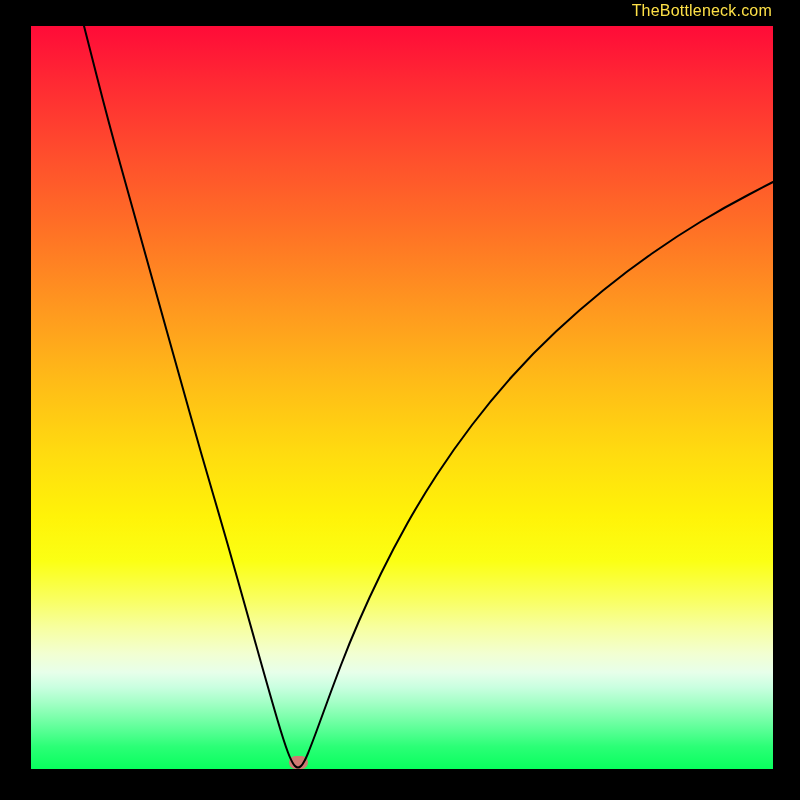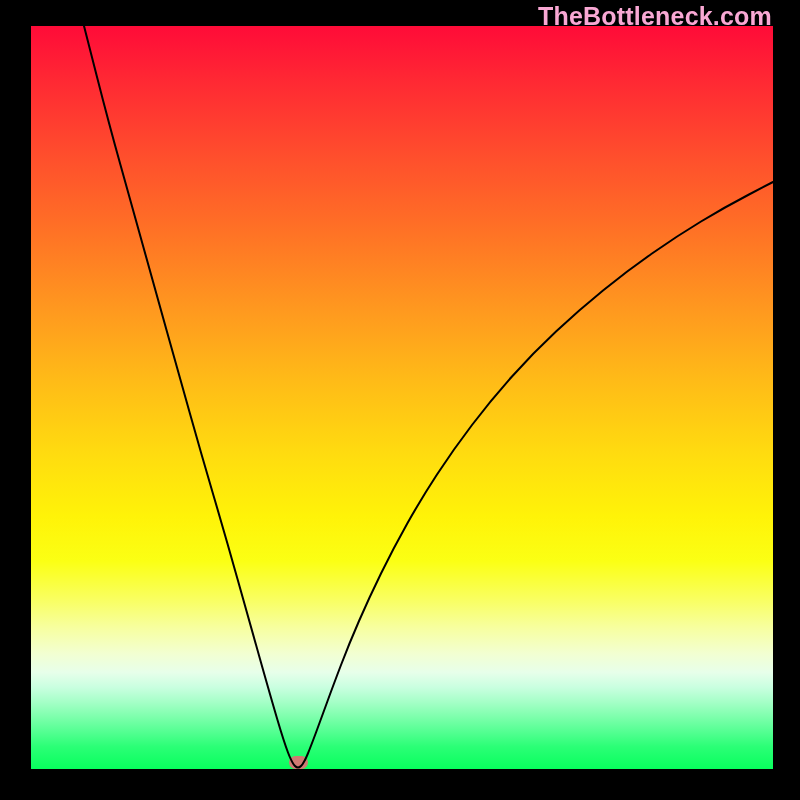--- a/index.html
+++ b/index.html
@@ -44,24 +44,24 @@
       #7dffac 93%,
       #54ff92 95%,
       #2bff76 97%,
       #08ff5d 100%
     );
   }
   .watermark {
     position: absolute;
     top: 2px;
     right: 28px;
-    color: #f9a8d4;
-    font-size: 25px;
+    color: #fde047;
+    font-size: 16px;
     letter-spacing: 0.2px;
-    font-weight: 700;
+    font-weight: 400;
     user-select: none;
   }
   .marker {
     position: absolute;
     width: 19px;
     height: 13px;
     background: #cf7a72;
     border-radius: 7px;
     left: 258px;   
     top: 730px;    

